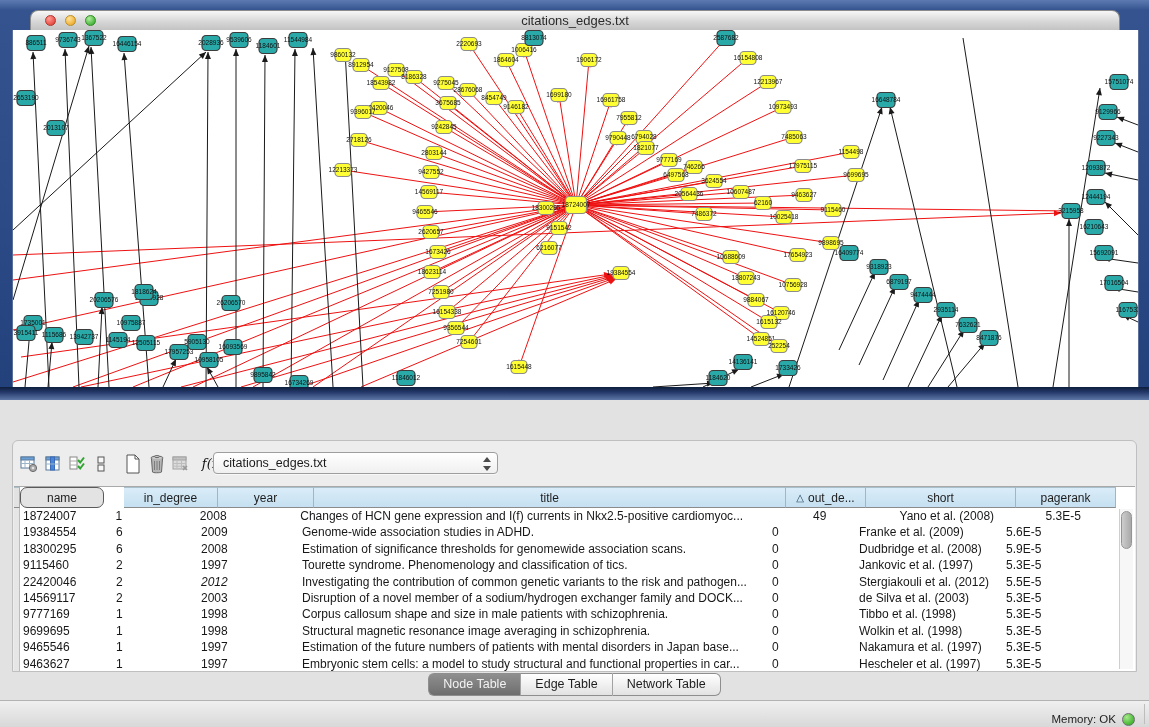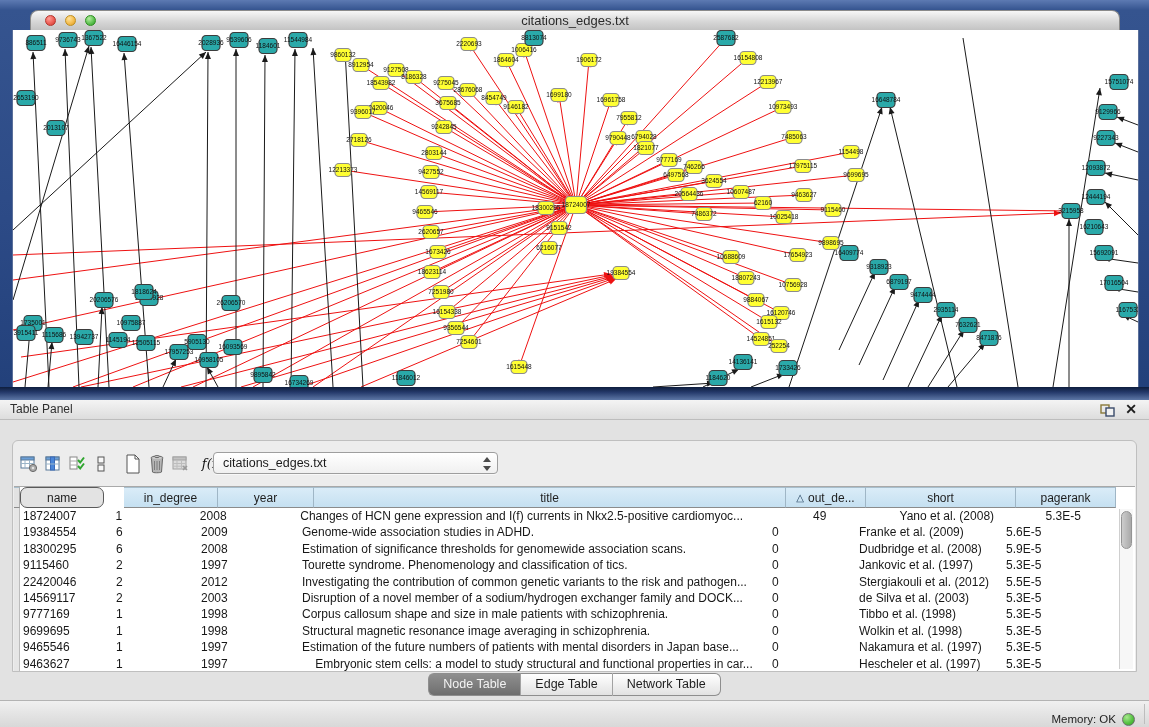--- a/index.html
+++ b/index.html
@@ -553,30 +553,20 @@
         <rect x="1092" y="245.5" width="18" height="15" rx="4" fill="#2aa9a9" stroke="#3c3c3c" stroke-width="1.2"></rect>
         <text x="1101" y="255" text-anchor="middle" font-size="6.5" fill="#101010" font-family="&quot;Liberation Sans&quot;,sans-serif">17016504</text>
         <rect x="1106" y="272.5" width="18" height="15" rx="4" fill="#2aa9a9" stroke="#3c3c3c" stroke-width="1.2"></rect>
         <text x="1115" y="282" text-anchor="middle" font-size="6.5" fill="#101010" font-family="&quot;Liberation Sans&quot;,sans-serif">1167533</text>
       </svg>
   </div>
   <div class="splitter-strip"></div>
 </div>
 
 <div class="table-panel">
-  <div class="panel-header">
-    <span class="panel-title">Table Panel</span>
-    <span class="float-ic">
-      <svg width="15" height="13" viewBox="0 0 15 13">
-        <rect x="1" y="1" width="8" height="8" fill="none" stroke="#8a7a3a" stroke-width="1.4"></rect>
-        <rect x="6" y="4" width="8" height="8" fill="#f2f2f2" stroke="#3a4a6a" stroke-width="1.4"></rect>
-      </svg>
-    </span>
-    <span class="close-ic">✕</span>
-  </div>
 
   <div class="panel-content">
     <div class="toolbar">
       <span class="tbtn">
         <svg width="18" height="18" viewBox="0 0 18 18">
           <rect x="1" y="2" width="13" height="11" fill="#fff" stroke="#5a7a9a"></rect>
           <rect x="1" y="2" width="13" height="3" fill="#6a9fd8" stroke="#5a7a9a"></rect>
           <path d="M5 5v8 M9.5 5v8 M1 8.5h13" stroke="#9ab4c8" fill="none"></path>
           <circle cx="13" cy="13" r="3.6" fill="#a8a8a8" stroke="#6a6a6a"></circle>
           <circle cx="13" cy="13" r="1.3" fill="#e2e2e2"></circle>
@@ -682,21 +672,21 @@
             <div class="td" style="width: 96px; padding-left: 3px;">1997</div>
             <div class="td" style="width: 472px; padding-left: 8px;">Tourette syndrome. Phenomenology and classification of tics.</div>
             <div class="td" style="width: 80px; padding-left: 6px;">0</div>
             <div class="td" style="width: 150px; padding-left: 13px;">Jankovic et al. (1997)</div>
             <div class="td" style="width: 100px; padding-left: 10px;">5.3E-5</div>
           </div>
           <div class="tr">
             <div class="td gutter-col" style="width: 6px;"></div>
             <div class="td" style="width: 84px; padding-left: 3px;">22420046</div>
             <div class="td" style="width: 94px; padding-left: 12px;">2</div>
-            <div class="td" style="width: 96px; padding-left: 3px;">2012</div>
+            <div class="td" style="width: 96px; padding-left: 3px; font-style: italic;">2012</div>
             <div class="td" style="width: 472px; padding-left: 8px;">Investigating the contribution of common genetic variants to the risk and pathogen...</div>
             <div class="td" style="width: 80px; padding-left: 6px;">0</div>
             <div class="td" style="width: 150px; padding-left: 13px;">Stergiakouli et al. (2012)</div>
             <div class="td" style="width: 100px; padding-left: 10px;">5.5E-5</div>
           </div>
           <div class="tr">
             <div class="td gutter-col" style="width: 6px;"></div>
             <div class="td" style="width: 84px; padding-left: 3px;">14569117</div>
             <div class="td" style="width: 94px; padding-left: 12px;">2</div>
             <div class="td" style="width: 96px; padding-left: 3px;">2003</div>
@@ -733,21 +723,21 @@
             <div class="td" style="width: 472px; padding-left: 8px;">Estimation of the future numbers of patients with mental disorders in Japan base...</div>
             <div class="td" style="width: 80px; padding-left: 6px;">0</div>
             <div class="td" style="width: 150px; padding-left: 13px;">Nakamura et al. (1997)</div>
             <div class="td" style="width: 100px; padding-left: 10px;">5.3E-5</div>
           </div>
           <div class="tr">
             <div class="td gutter-col" style="width: 6px;"></div>
             <div class="td" style="width: 84px; padding-left: 3px;">9463627</div>
             <div class="td" style="width: 94px; padding-left: 12px;">1</div>
             <div class="td" style="width: 96px; padding-left: 3px;">1997</div>
-            <div class="td" style="width: 472px; padding-left: 8px; text-align: center;">Embryonic stem cells: a model to study structural and functional properties in car...</div>
+            <div class="td" style="width: 472px; padding-left: 8px;">Embryonic stem cells: a model to study structural and functional properties in car...</div>
             <div class="td" style="width: 80px; padding-left: 6px;">0</div>
             <div class="td" style="width: 150px; padding-left: 13px;">Hescheler et al. (1997)</div>
             <div class="td" style="width: 100px; padding-left: 10px;">5.3E-5</div>
           </div>
         </div>
       <div class="vscroll">
         <div class="vthumb"></div>
       </div>
     </div>
   </div>

